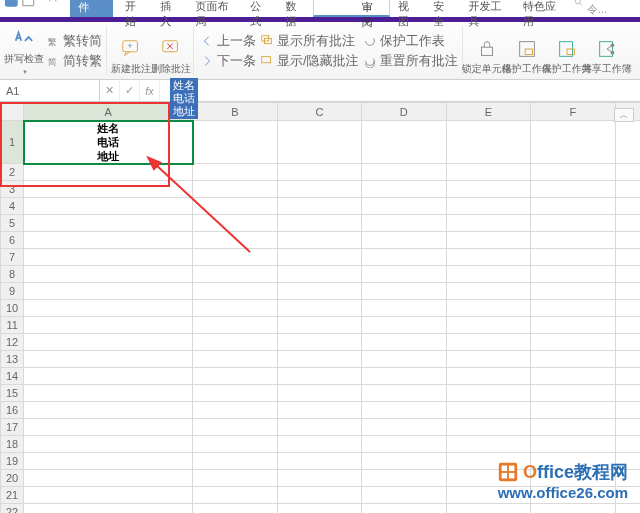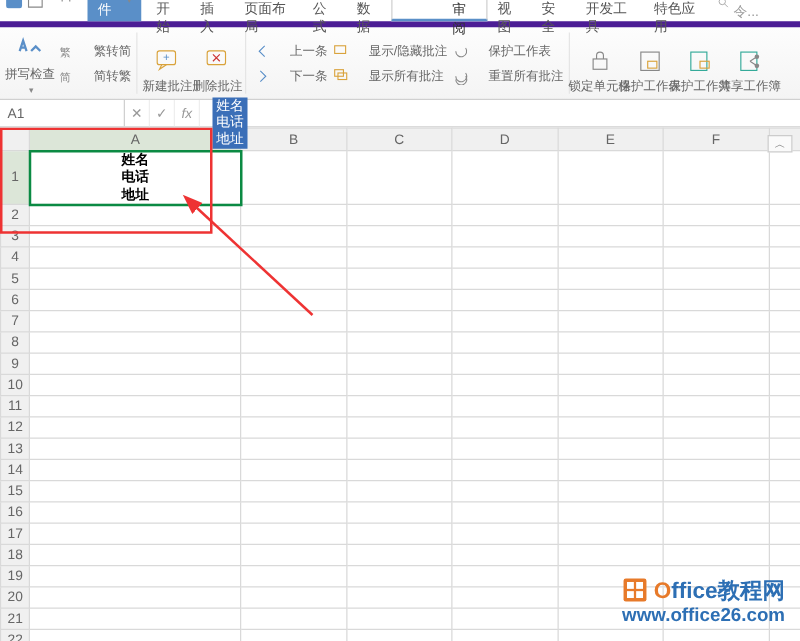--- a/index.html
+++ b/index.html
@@ -18,21 +18,21 @@
 
 
 .ribbon { height: 58px; background: linear-gradient(#fdfdfd,#f4f4f4); border-bottom: 1px solid #d0d0d0; display: flex; padding: 4px 2px; gap: 2px; }
 .rgroup { display: flex; align-items: center; padding: 0 4px; border-right: 1px solid #e5e5e5; gap: 4px; }
 .rgroup:last-child { border-right: none; }
 .rbtn-big { display: flex; flex-direction: column; align-items: center; justify-content: flex-end; width: 36px; height: 50px; gap: 2px; cursor: pointer; }
 .rbtn-big .ricon { width: 22px; height: 22px; fill: #666; }
 .rbtn-big .ritxt { font-size: 10px; color: #666; white-space: nowrap; }
 .rbtn-small { display: flex; align-items: center; gap: 3px; height: 18px; cursor: pointer; }
 .rbtn-small .ricon { width: 14px; height: 14px; fill: #666; }
-.rbtn-small .ritxt { font-size: 10px; color: #666; white-space: nowrap; margin-left: 12px; }
+.rbtn-small .ritxt { font-size: 13px; color: #666; white-space: nowrap; }
 .rstack { display: flex; flex-direction: column; gap: 2px; justify-content: center; height: 50px; }
 .dd::after { content: "▾"; font-size: 7px; color: #888; margin-left: 2px; }
 
 
 .fbar { height: 22px; display: flex; align-items: flex-end; border-bottom: 1px solid #d0d0d0; background: #fff; position: relative; }
 .namebox { width: 100px; border-right: 1px solid #d0d0d0; height: 100%; display: flex; align-items: center; padding: 0 6px; font-size: 11px; color: #666; }
 .fx-cancel, .fx-ok, .fx-fx { width: 20px; height: 100%; display: flex; align-items: center; justify-content: center; color: #999; border-right: 1px solid #eee; }
 .bluebox { position: absolute; left: 170px; top: -2px; background: #3b6fb8; color: #fff; font-size: 11px; line-height: 13px; padding: 1px 3px; text-align: left; z-index: 5; }
 
 
@@ -169,30 +169,30 @@
       <div class="rbtn-small">
           <svg class="ricon" viewBox="0 0 16 16">
             <path d="M6 3l5 5-5 5" fill="none" stroke="#5a8fc8"></path>
           </svg>
           <span class="ritxt">下一条</span>
         </div>
     </div>
     <div class="rstack">
       <div class="rbtn-small">
           <svg class="ricon" viewBox="0 0 16 16">
-            <rect x="2" y="3" width="10" height="7" fill="none" stroke="#d9a23a"></rect>
-          </svg>
-          <span class="ritxt">显示/隐藏批注</span>
-        </div>
-      <div class="rbtn-small">
-          <svg class="ricon" viewBox="0 0 16 16">
             <rect x="2" y="2" width="8" height="6" fill="none" stroke="#d9a23a"></rect>
             <rect x="5" y="5" width="8" height="6" fill="none" stroke="#d9a23a"></rect>
           </svg>
           <span class="ritxt">显示所有批注</span>
+        </div>
+      <div class="rbtn-small">
+          <svg class="ricon" viewBox="0 0 16 16">
+            <rect x="2" y="3" width="10" height="7" fill="none" stroke="#d9a23a"></rect>
+          </svg>
+          <span class="ritxt">显示/隐藏批注</span>
         </div>
     </div>
     <div class="rstack">
       <div class="rbtn-small">
           <svg class="ricon" viewBox="0 0 16 16">
             <path d="M3 8a5 5 0 109-3" fill="none" stroke="#888"></path>
           </svg>
           <span class="ritxt">保护工作表</span>
         </div>
       <div class="rbtn-small">

